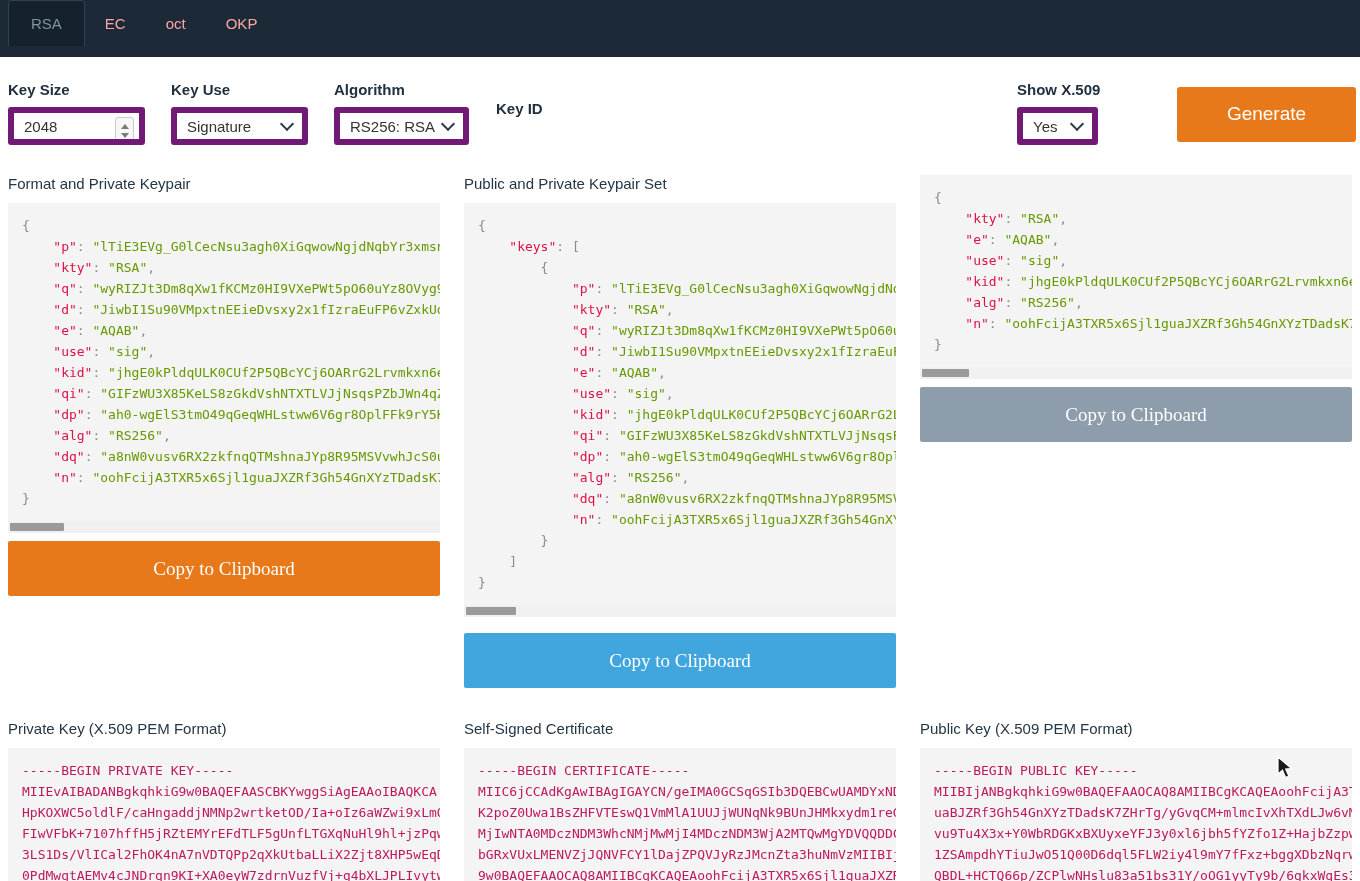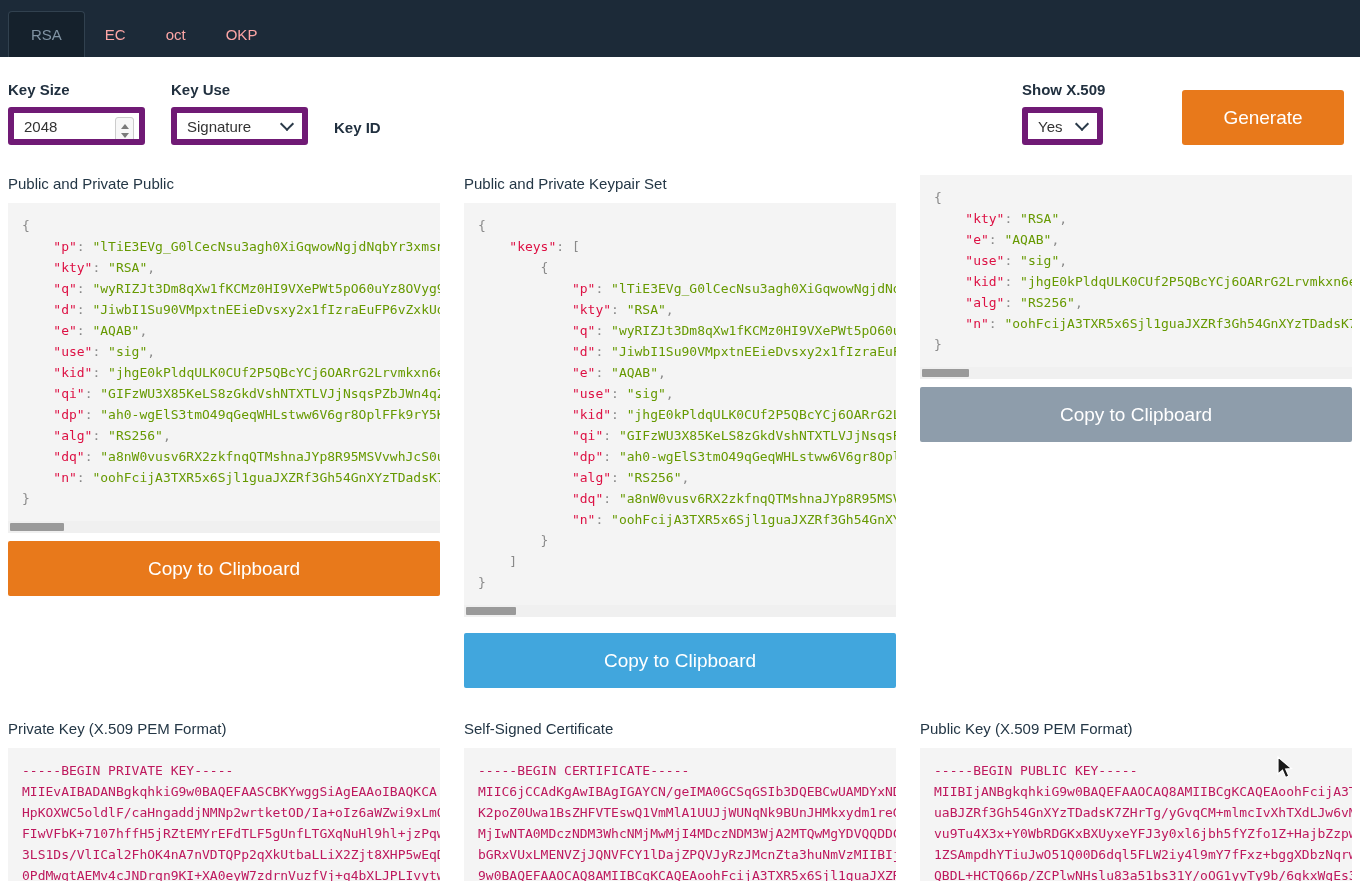--- a/index.html
+++ b/index.html
@@ -3,33 +3,33 @@
 <meta charset="utf-8">
 <style>
   html,body{margin:0;padding:0}
   body{
     width:1360px;height:881px;overflow:hidden;position:relative;
     background:#ffffff;font-family:"Liberation Sans",sans-serif;
     -webkit-font-smoothing:antialiased;
   }
   
   .tabbar{
-    height:57px;background:#1c2a38;display:flex;align-items:flex-end;
+    height:57px;background:#1c2a38;display:flex;align-items:flex-start;
     padding-left:8px;
   }
   .tab{
     height:45px;line-height:45px;padding:0 19px;color:#fca5a5;
     font-size:15px;cursor:pointer;border:1px solid transparent;border-bottom:none;
   }
   .tab.active{
     background:#15212c;border-color:#31414f;border-radius:4px 4px 0 0;
     color:#8093a3;padding:0 22px;
   }
   
-  .form-row{display:flex;align-items:flex-end;padding:24px 16px 0 8px;}
+  .form-row{display:flex;align-items:center;padding:24px 4px 0 8px;}
   .field label{
     display:block;font-size:15px;font-weight:bold;color:#21303f;margin-bottom:9px;
   }
   .input{
     height:38px;border:6px solid #701a75;border-radius:3px;background:#fff;
     display:flex;align-items:center;padding:0 10px;box-sizing:border-box;
     font-size:15px;color:#333;position:relative;cursor:pointer;overflow:hidden;
   }
   .input-value{white-space:nowrap;overflow:hidden;}
   .f-keysize{width:137px;margin-right:26px;}
@@ -45,21 +45,21 @@
   }
   .spinner{
     position:absolute;right:5px;top:4px;width:19px;height:28px;
     border:1px solid #ccc;border-radius:3px;background:#f7f7f7;
     display:flex;flex-direction:column;align-items:center;justify-content:center;gap:4px;
     box-sizing:border-box;cursor:default;
   }
   .spin-up{width:0;height:0;border-left:4px solid transparent;border-right:4px solid transparent;border-bottom:5px solid #7a7a7a;}
   .spin-down{width:0;height:0;border-left:4px solid transparent;border-right:4px solid transparent;border-top:5px solid #7a7a7a;}
   .generate{
-    width:162px;height:55px;margin-top:2px;border:none;border-radius:3px;
+    width:179px;height:55px;margin-top:2px;border:none;border-radius:3px;
     color:#fff;font-size:19px;font-family:"Liberation Sans",sans-serif;cursor:pointer;
   }
   
   .columns{display:flex;gap:24px;padding:0 8px;margin-top:30px;align-items:flex-start;}
   .col{flex:0 0 432px;width:432px;}
   .col h2{
     margin:0 0 11px 0;font-size:15px;font-weight:400;color:#243746;
   }
   pre.code{
     margin:0;background:#f4f4f4;padding:12px 14px;box-sizing:border-box;width:432px;
@@ -67,21 +67,21 @@
     white-space:pre;overflow:hidden;
   }
   .tok-key{color:#dd1144;}
   .tok-str{color:#669900;}
   .tok-pun{color:#8a8a8a;}
   .tok-pln{color:#be185d;}
   .hscroll{height:12px;background:#f0f0f0;position:relative;}
   .hthumb{position:absolute;left:2px;top:2px;height:8px;background:#9a9a9a;border-radius:1px;}
   .copy{
     width:100%;height:55px;border:none;border-radius:2px;color:#ffffff;
-    font-size:19px;font-family:Liberation Sans, sans-serif;cursor:pointer;display:block;
+    font-size:19px;font-family:Liberation Serif, serif;cursor:pointer;display:block;
   }
   .copy.m8{margin-top:8px;} .copy.m16{margin-top:16px;}
   
   .cursor{position:absolute;left:1275px;top:756px;pointer-events:none;}
 </style>
 </head>
 <body>
 
 <div class="tabbar">
   <div class="tab active">RSA</div>
@@ -104,20 +104,27 @@
   </div>
 
   <div class="field f-keyuse">
     <label>Key Use</label>
     <div class="input">
       <span class="input-value">Signature</span>
       <span class="caret"></span>
     </div>
   </div>
 
+  <div class="field f-alg">
+    <label>Algorithm</label>
+    <div class="input">
+      <span class="input-value">RS256: RSA</span>
+      <span class="caret"></span>
+    </div>
+  </div>
 
   <div class="field f-keyid">
     <label>Key ID</label>
   </div>
 
   <div class="f-spacer"></div>
 
   <div class="field f-x509">
     <label>Show X.509</label>
     <div class="input">
@@ -125,21 +132,21 @@
       <span class="caret"></span>
     </div>
   </div>
 
   <button class="generate" style="background-color: rgb(232, 121, 27);">Generate</button>
 </div>
 
 <div class="columns">
 
   <section class="col">
-    <h2>Public and Private Public</h2>
+    <h2>Format and Private Keypair</h2>
     <pre class="code"><span class="tok-pun">{</span>
 <span class="tok-pun">    </span><span class="tok-key">"p"</span><span class="tok-pun">:</span><span class="tok-pun"> </span><span class="tok-str">"lTiE3EVg_G0lCecNsu3agh0XiGqwowNgjdNqbYr3xmsnYw4C6"</span>
 <span class="tok-pun">    </span><span class="tok-key">"kty"</span><span class="tok-pun">:</span><span class="tok-pun"> </span><span class="tok-str">"RSA"</span><span class="tok-pun">,</span>
 <span class="tok-pun">    </span><span class="tok-key">"q"</span><span class="tok-pun">:</span><span class="tok-pun"> </span><span class="tok-str">"wyRIZJt3Dm8qXw1fKCMz0HI9VXePWt5pO60uYz8OVyg9nqQqF"</span>
 <span class="tok-pun">    </span><span class="tok-key">"d"</span><span class="tok-pun">:</span><span class="tok-pun"> </span><span class="tok-str">"JiwbI1Su90VMpxtnEEieDvsxy2x1fIzraEuFP6vZxkUqBh4y5"</span>
 <span class="tok-pun">    </span><span class="tok-key">"e"</span><span class="tok-pun">:</span><span class="tok-pun"> </span><span class="tok-str">"AQAB"</span><span class="tok-pun">,</span>
 <span class="tok-pun">    </span><span class="tok-key">"use"</span><span class="tok-pun">:</span><span class="tok-pun"> </span><span class="tok-str">"sig"</span><span class="tok-pun">,</span>
 <span class="tok-pun">    </span><span class="tok-key">"kid"</span><span class="tok-pun">:</span><span class="tok-pun"> </span><span class="tok-str">"jhgE0kPldqULK0CUf2P5QBcYCj6OARrG2Lrvmkxn6es9wq4J"</span>
 <span class="tok-pun">    </span><span class="tok-key">"qi"</span><span class="tok-pun">:</span><span class="tok-pun"> </span><span class="tok-str">"GIFzWU3X85KeLS8zGkdVshNTXTLVJjNsqsPZbJWn4qZ0s7gN"</span>
 <span class="tok-pun">    </span><span class="tok-key">"dp"</span><span class="tok-pun">:</span><span class="tok-pun"> </span><span class="tok-str">"ah0-wgElS3tmO49qGeqWHLstww6V6gr8OplFFk9rY5KxGm2w"</span>

